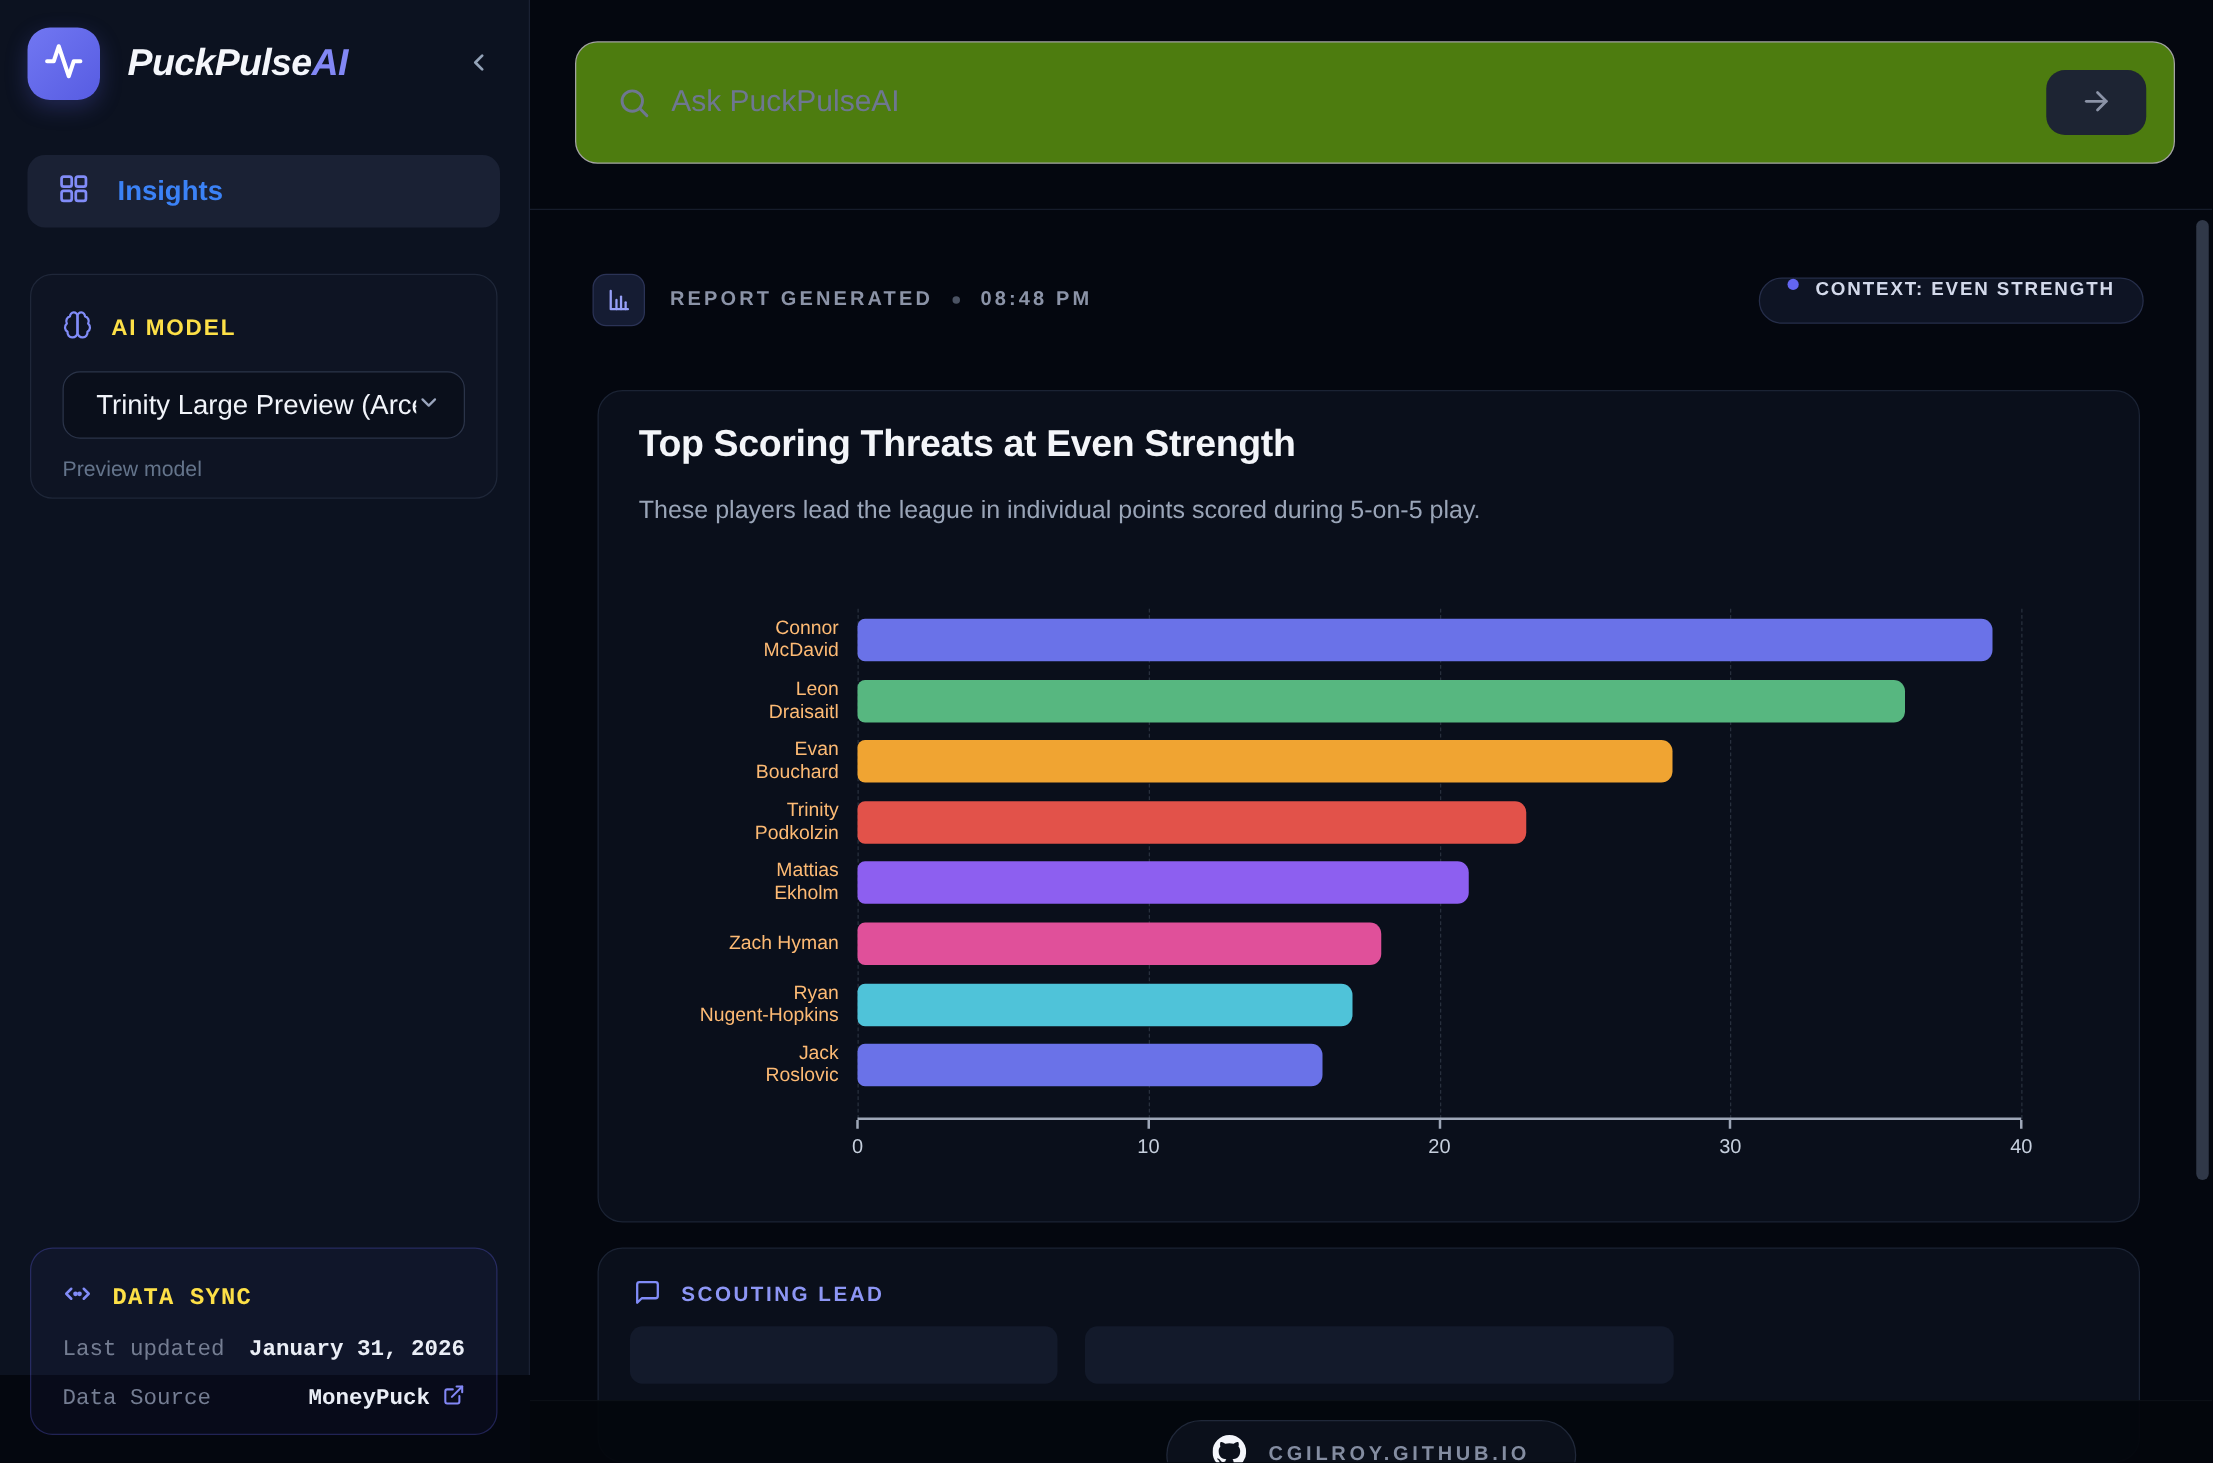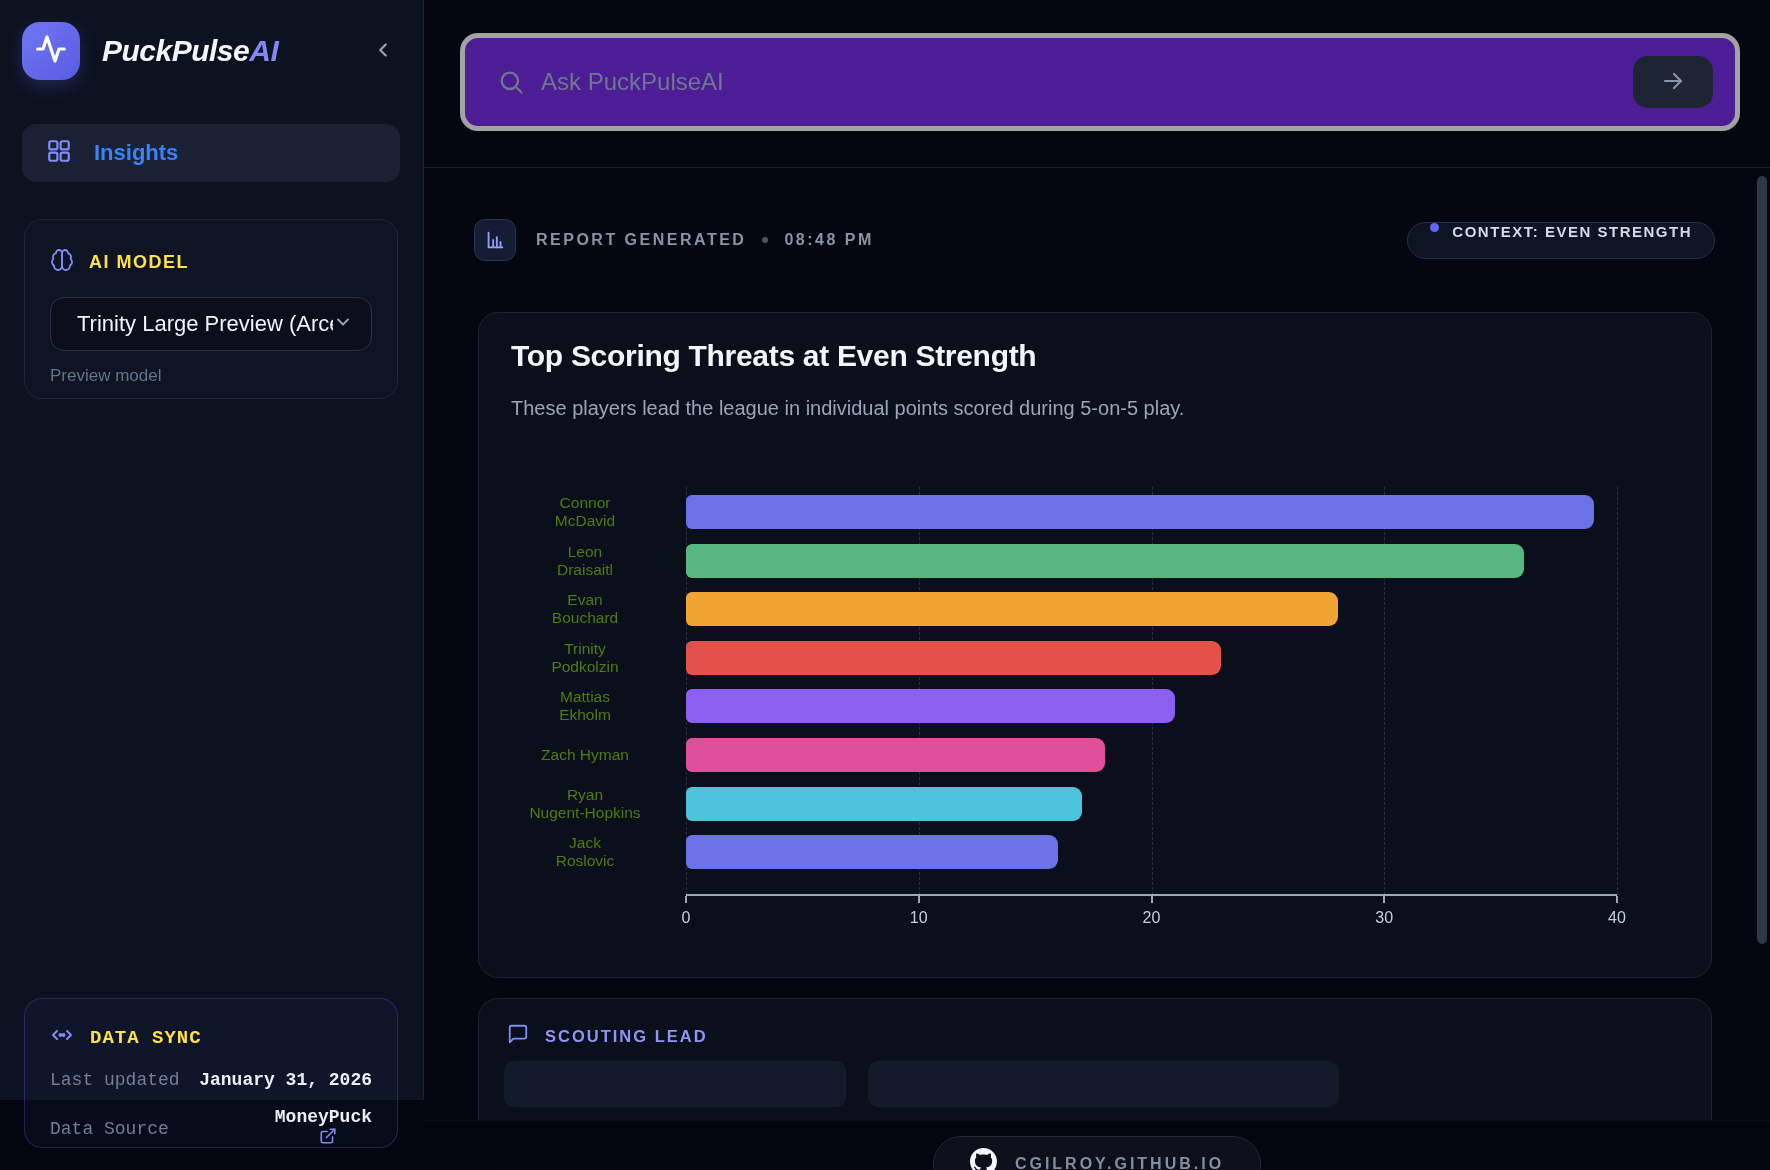--- a/index.html
+++ b/index.html
@@ -55,26 +55,26 @@
   .sync-card {
     position:absolute; left:24px; top:998px; width:374px; height:150px;
     border:1px solid rgba(99,102,241,.28); border-radius:18px;
     background:rgba(99,102,241,.05); padding:24px 25px;font-family:Liberation Mono, monospace;
   }
   .sync-card .card-label span { font-size:19px; letter-spacing:1px; }
   .sync-row { display:flex; align-items:center; justify-content:space-between; margin-top:17px; }
   .sync-row .k { font-size:18px; color:#747d92; }
   .sync-row .v { font-size:18px; font-weight:700; color:#eaeef6; display:flex; align-items:center; }
   .sync-row .v svg { width:18px; height:18px; margin-left:10px; }
-  .sync-link { cursor:pointer; text-decoration:none; color:#eaeef6;flex-direction:column; }
+  .sync-link { cursor:pointer; text-decoration:none; color:#eaeef6; }
   
   .main { position:absolute; left:424px; top:0; width:1346px; height:1170px; }
   .search-bar {
     position:absolute; left:36px; top:33px; width:1280px; height:98px;
-    background:#4c1d95; border:5px solid #a3a3a3; border-radius:18px;
+    background:#4d7c0f; border:1px solid #a3a3a3; border-radius:18px;
     display:flex; align-items:center; padding:0 22px 0 32px;
   }
   .search-bar .mag { width:28px; height:28px; flex:0 0 auto; }
   .search-bar input {
     flex:1; background:none; border:none; outline:none; margin-left:16px;
     font-family:"Liberation Sans", sans-serif; font-size:24px; color:#dfe5f0;
   }
   .search-bar input::placeholder { color:#6e7790; }
   .submit-btn {
     width:80px; height:52px; border-radius:15px; background:#1d2433; border:none; cursor:pointer;
@@ -103,22 +103,22 @@
   }
   .chart-title { position:absolute; left:32px; top:26px; font-size:30px; font-weight:700; letter-spacing:-.3px; color:#f3f5f9; }
   .chart-subtitle { position:absolute; left:32px; top:84px; font-size:20px; color:#9aa5b8; }
   .plot { position:absolute; left:207px; top:174px; width:931px; height:455px; }
   .gridline { position:absolute; top:0; width:0; height:408px; border-left:1px dashed rgba(148,163,184,.22); }
   .axis-line { position:absolute; left:0; top:407px; width:931px; border-top:2px solid rgba(185,194,212,.85); }
   .tick-stub { position:absolute; top:409px; width:2px; height:7px; background:rgba(185,194,212,.85); }
   .tick-label { position:absolute; top:422px; transform:translateX(-50%); font-size:16px; color:#c6cfdd; }
   .bar { position:absolute; left:0; height:34px; border-radius:6px 9px 9px 6px; }
   .bar-label {
-    position:absolute; left:-187px; width:172px; text-align:center;
-    transform:translateY(-50%); font-size:15.5px; line-height:18px; color:#4d7c0f; white-space:pre-line;
+    position:absolute; left:-187px; width:172px; text-align:right;
+    transform:translateY(-50%); font-size:15.5px; line-height:18px; color:#fdba74; white-space:pre-line;
   }
   .scout-card {
     position:absolute; left:54px; top:998px; width:1234px; height:172px;
     background:#0a0f1b; border:1px solid #1b2334; border-radius:20px; overflow:hidden;
   }
   .scout-label { position:absolute; left:28px; top:24px; }
   .scout-label svg { width:22px; height:22px; margin-right:16px; }
   .scout-label span { font-size:16.5px; font-weight:700; letter-spacing:2px; color:#8d96f5; }
   .skeleton { position:absolute; top:62px; height:46px; border-radius:10px; background:#131a2b; }
   .skeleton.s1 { left:25px; width:342px; }

